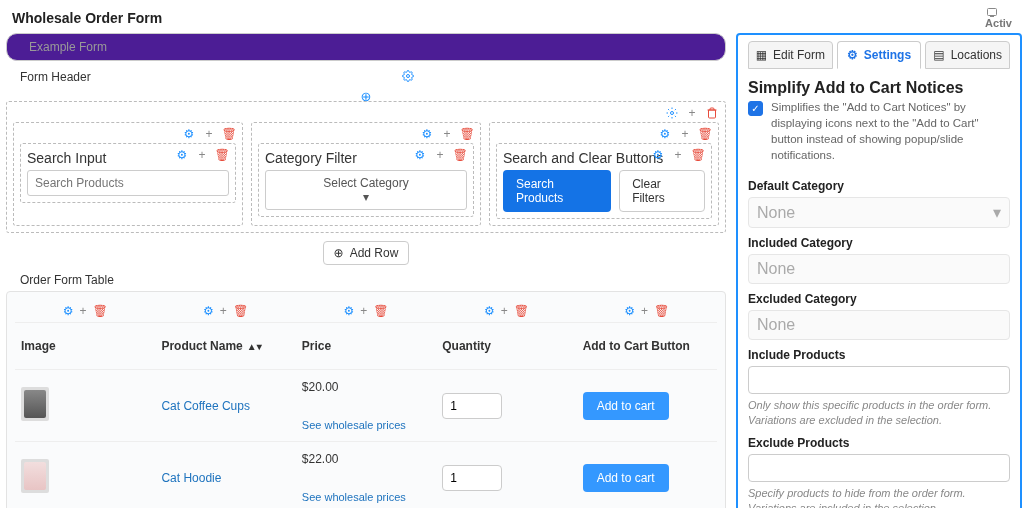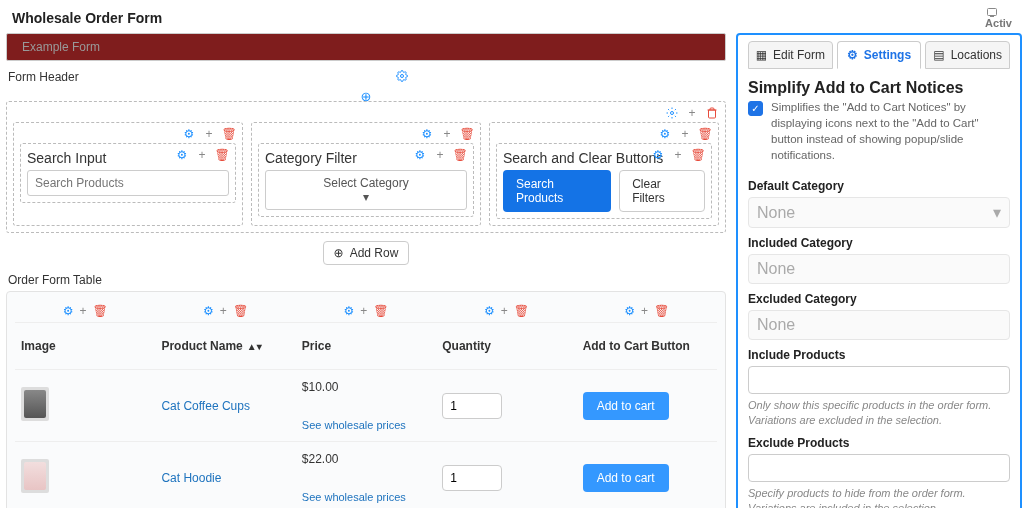--- a/index.html
+++ b/index.html
@@ -2,22 +2,22 @@
 <html><head>
 <meta charset="utf-8">
 <style>
   * { box-sizing: border-box; margin: 0; padding: 0; }
   body { font-family: -apple-system, BlinkMacSystemFont, "Segoe UI", Arial, sans-serif; font-size: 13px; color: #333; background: #fff; width: 1024px; height: 508px; overflow: hidden; position: relative; }
   .titlebar { padding: 6px 12px 4px 12px; font-size: 14px; font-weight: 600; color: #222; display:flex; justify-content:space-between; align-items:center;}
   .activ { font-size:11px; color:#777; text-align:right; line-height:1;}
   .main-wrap { display: flex; }
   .left-pane { flex: 1; padding: 0 10px 0 6px; }
   .right-pane { width: 286px; border: 2px solid #1e90ff; border-radius: 4px; margin: 0 2px 2px 0; padding: 6px 10px 10px 10px; position: relative; background:#fff; height: 488px; overflow:hidden;}
-  .crumb-bar { border:1px solid #ccc; border-radius:2px; padding:6px 15px; font-size:12px; color:#999; background:#7f1d1d; margin: 0 0 6px 0;}
-  .section-head { font-size:12px; color:#333; margin: 8px 0 4px 2px; display:flex; align-items:center; gap:6px;}
+  .crumb-bar { border:1px solid #ccc; border-radius:11px; padding:6px 22px; font-size:12px; color:#999; background:#4c1d95; margin: 0 0 6px 0;}
+  .section-head { font-size:12px; color:#333; margin: 8px 0 4px 14px; display:flex; align-items:center; gap:6px;}
   .dashed-box { border:1px dashed #bbb; border-radius:3px; padding:6px; position:relative; }
   .row-tools-top { position:absolute; top:4px; right:6px; display:flex; gap:6px; align-items:center; font-size:12px;}
   .tool-icon { width:14px; height:14px; display:inline-flex; align-items:center; justify-content:center; }
   .ic-blue { color:#1e90ff; }
   .ic-red { color:#e74c3c; }
   .ic-gray { color:#888; }
   .col-wrap { display:flex; gap:8px; margin-top:14px;}
   .col { border:1px dashed #bbb; border-radius:3px; padding:6px; position:relative; flex:1;}
   .field-box { border:1px dashed #bbb; border-radius:3px; padding:6px; margin-top:14px; position:relative;}
   .field-label { font-size:14px; color:#333; margin-bottom:4px; display:block;}
@@ -219,21 +219,21 @@
           </div>
         <div class="th">Price</div>
         <div class="th">Quantity</div>
         <div class="th">Add to Cart Button</div>
       </div>
 
       <div class="trow">
         <div class="td"><span class="thumb cup"></span></div>
         <div class="td"><span class="prod-link">Cat Coffee Cups</span></div>
         <div class="td">
-            <div>$10.00</div>
+            <div>$20.00</div>
             <div class="sub-link">See wholesale prices</div>
           </div>
         <div class="td"><input class="qty-input" value="1" style=""></div>
         <div class="td"><button class="cart-btn">Add to cart</button></div>
       </div>
 
       <div class="trow">
         <div class="td"><span class="thumb hoodie"></span></div>
         <div class="td"><span class="prod-link">Cat Hoodie</span></div>
         <div class="td">

